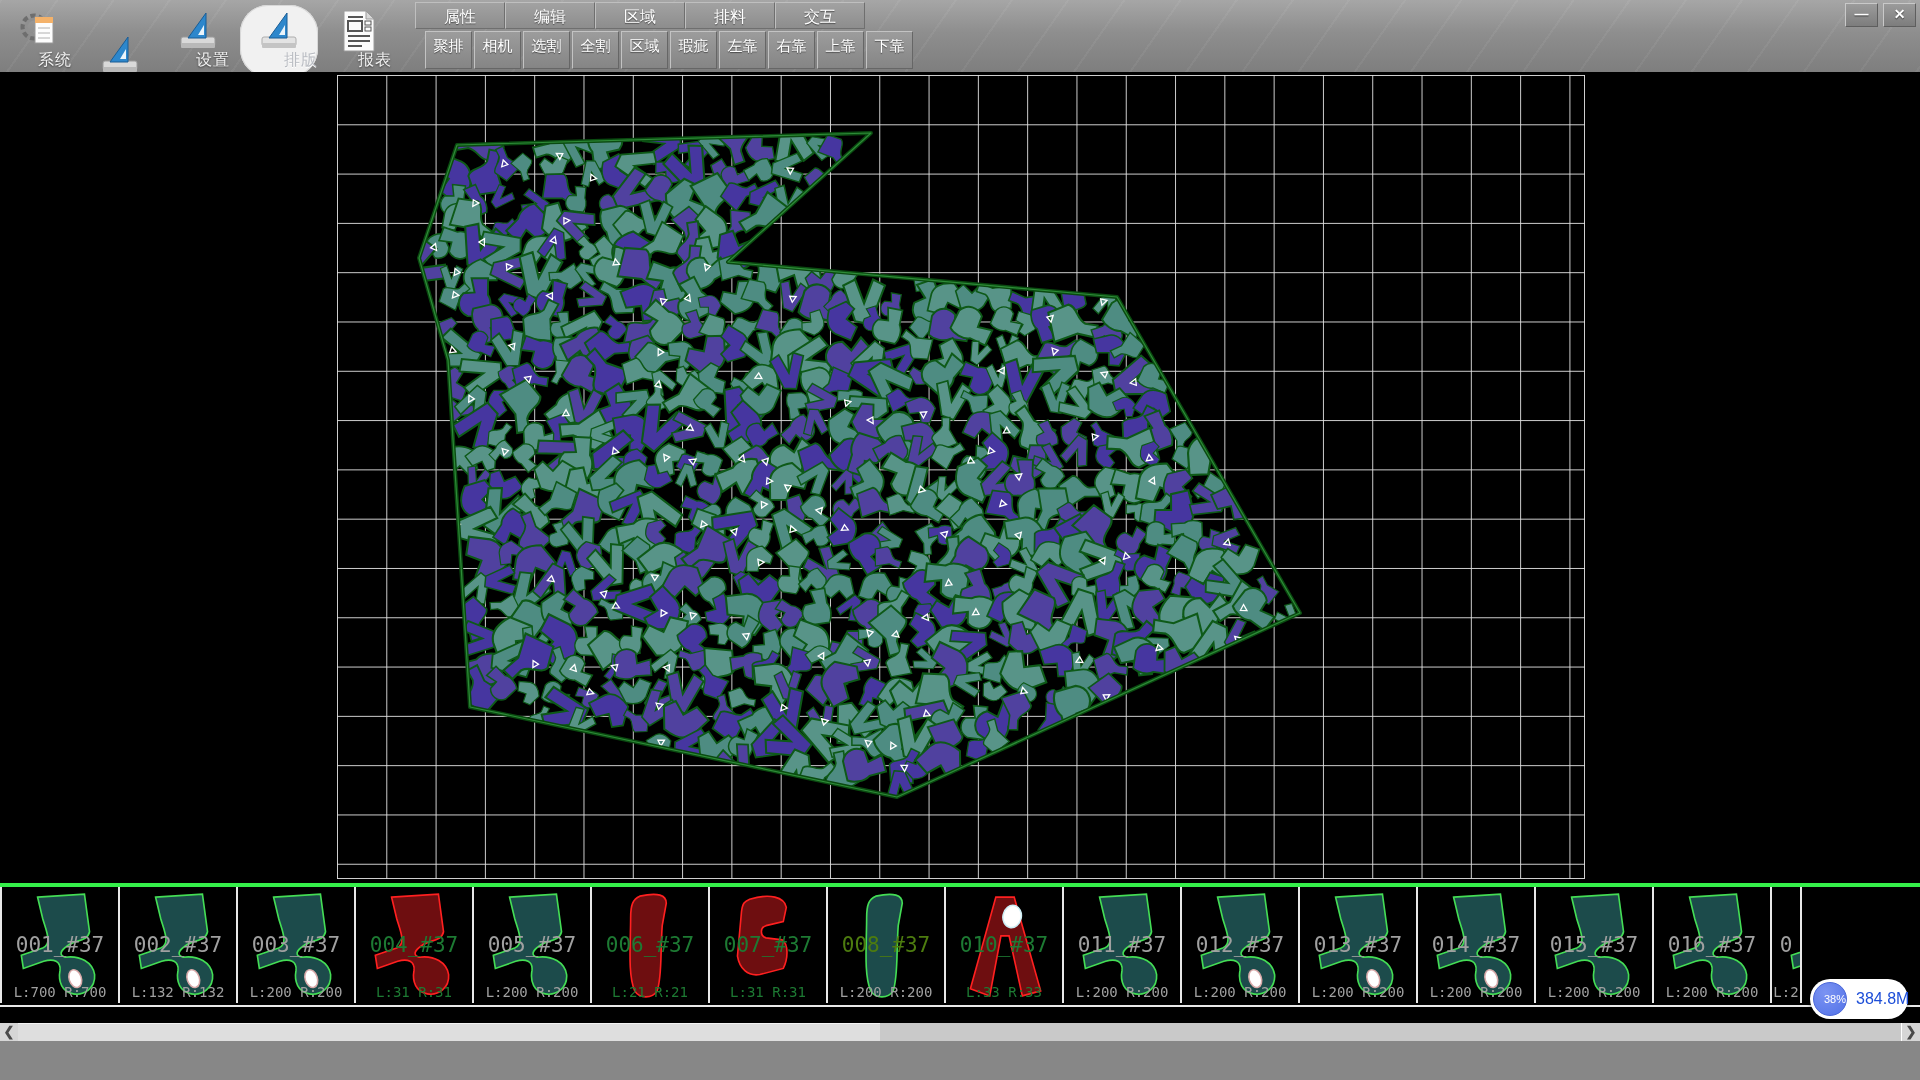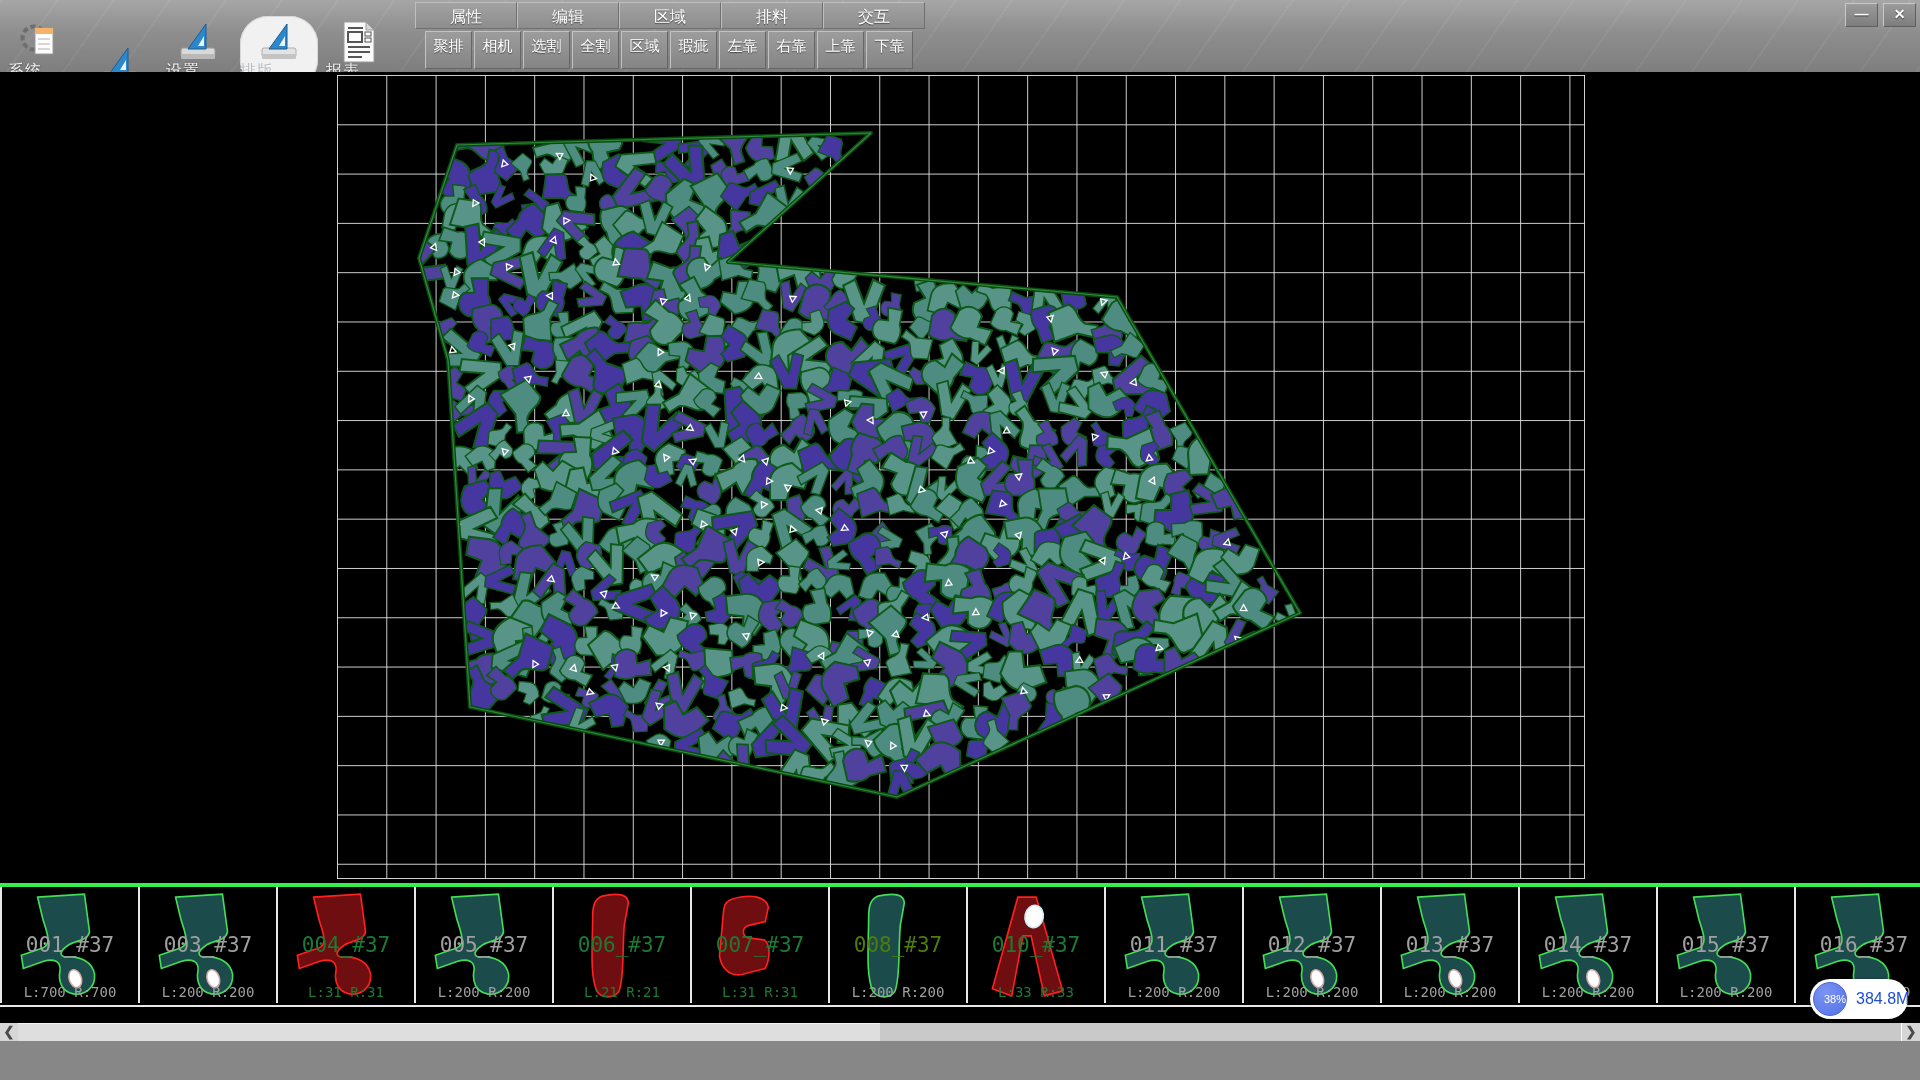--- a/index.html
+++ b/index.html
@@ -3,28 +3,28 @@
 <meta charset="utf-8">
 <style>
   html,body{margin:0;padding:0;background:#000;}
   body{width:1920px;height:1080px;position:relative;overflow:hidden;
        font-family:"Liberation Sans",sans-serif;-webkit-font-smoothing:antialiased;}
   
   .toolbar{position:absolute;left:0;top:0;width:1920px;height:72px;
     background:linear-gradient(#a6a6a6,#8e8e8e 45%,#7e7e7e);
     background-image:repeating-linear-gradient(125deg,rgba(255,255,255,.05) 0 2px,rgba(0,0,0,0) 2px 46px),
                      linear-gradient(#a6a6a6,#8e8e8e 45%,#7e7e7e);}
-  .bigbtn{position:absolute;top:16px;height:72px;text-align:left;cursor:default;}
+  .bigbtn{position:absolute;top:5px;height:72px;text-align:right;cursor:default;}
   .bigbtn .blabel{position:absolute;left:0;right:0;bottom:6px;color:#f2f2f2;font-size:16px;
       text-shadow:0 1px 2px rgba(0,0,0,.55);letter-spacing:1px;}
   .bigbtn.selected{background:#f1f1f1;box-shadow:0 0 0 1px #d8d8d8 inset;border-radius:28px;}
   .bigbtn.selected .blabel{color:#b9bcc2;text-shadow:0 1px 0 #fff;}
   .bigicon{position:absolute;top:4px;left:50%;transform:translateX(-50%);width:46px;height:44px;}
   .menurow{position:absolute;left:415px;top:2px;height:27px;display:flex;}
-  .menubtn{width:102px;height:27px;line-height:27px;text-align:center;color:#fff;font-size:16px;
+  .menubtn{width:90px;height:27px;line-height:27px;text-align:center;color:#fff;font-size:16px;
       background:linear-gradient(#a2a2a2,#8d8d8d);border:1px solid;border-color:#bfbfbf #6f6f6f #6f6f6f #bfbfbf;
       box-sizing:border-box;text-shadow:0 1px 1px rgba(0,0,0,.5);}
   .actionrow{position:absolute;left:425px;top:31px;height:27px;display:flex;gap:2px;}
   .actbtn{width:47px;height:38px;line-height:27px;text-align:center;color:#fff;font-size:15px;
       background:linear-gradient(#9c9c9c,#858585);border:1px solid;border-color:#c3c3c3 #666 #666 #c3c3c3;
       box-sizing:border-box;text-shadow:0 1px 1px rgba(0,0,0,.5);}
   .winbtns{position:absolute;right:4px;top:3px;display:flex;gap:5px;}
   .winbtn{width:31px;height:22px;background:linear-gradient(#9b9b9b,#7d7d7d);
       border:1px solid;border-color:#c9c9c9 #5e5e5e #5e5e5e #c9c9c9;color:#fff;font-size:14px;
       font-weight:bold;text-align:center;line-height:21px;text-shadow:0 1px 1px rgba(0,0,0,.6);}
@@ -34,21 +34,21 @@
     background-image:linear-gradient(to right,rgba(225,225,225,.92) 1px,rgba(0,0,0,0) 1px),
                      linear-gradient(to bottom,rgba(225,225,225,.92) 1px,rgba(0,0,0,0) 1px);
     background-size:49.3px 49.3px;border-right:1px solid rgba(225,225,225,.92);
     border-bottom:1px solid rgba(225,225,225,.92);}
   .nest-svg{position:absolute;left:0;top:0;width:1920px;height:811px;}
   
   .stripline{position:absolute;left:0;top:883px;width:1920px;height:4px;background:#35f04a;}
   .filmstrip{position:absolute;left:0;top:887px;width:1920px;height:118px;background:#000;
     display:flex;border-bottom:2px solid #e8e8e8;}
   .cell{position:relative;width:116px;height:116px;background:#000;border-right:2px solid #e8e8e8;
-    flex:none;overflow:hidden;padding-left:20px;}
+    flex:none;overflow:hidden;}
   .cell:first-child{border-left:2px solid #e8e8e8;}
   .cell svg{position:absolute;left:2px;top:2px;}
   .cellname{position:absolute;left:0;right:0;top:46px;text-align:center;
     font-family:"DejaVu Sans Mono",monospace;font-size:21px;letter-spacing:0px;}
   .cellsize{position:absolute;left:0;right:0;bottom:3px;text-align:center;
     font-family:"DejaVu Sans Mono",monospace;font-size:14px;}
   
   .hscroll{position:absolute;left:0;top:1023px;width:1920px;height:18px;background:#c9c9c9;}
   .hs-btn{position:absolute;top:0;width:18px;height:18px;background:#d6d6d6;color:#4a4a4a;
     font-size:13px;font-weight:bold;text-align:center;line-height:18px;}
@@ -877,20 +877,28 @@
         <ellipse cx="65" cy="86" rx="6" ry="9" transform="rotate(-18 65 86)" fill="#ffffff" stroke="#d8a8a8" stroke-width="1.5"></ellipse>
       </svg>
       <div class="cellname" style="color:#a0a0a0">001_#37</div>
       <div class="cellsize" style="color:#a0a0a0">L:700 R:700</div>
     </div>
     <div class="cell">
       <svg width="112" height="112" viewBox="-2 -2 104 110">
         <path d="M28,6 L74,3 L79,40 C77,50 64,48 57,54 C50,59 49,63 55,65 C70,63 82,70 84,82 C85,95 74,103 63,101 C52,99 48,89 50,78 C51,69 44,66 34,69 L14,76 L12,63 L33,56 C43,52 36,38 33,27 Z" fill="#1c4b4b" stroke="#44dd55" stroke-width="1.6"></path>
         <ellipse cx="65" cy="86" rx="6" ry="9" transform="rotate(-18 65 86)" fill="#ffffff" stroke="#d8a8a8" stroke-width="1.5"></ellipse>
       </svg>
+      <div class="cellname" style="color:#a0a0a0">002_#37</div>
+      <div class="cellsize" style="color:#a0a0a0">L:132 R:132</div>
+    </div>
+    <div class="cell">
+      <svg width="112" height="112" viewBox="-2 -2 104 110">
+        <path d="M28,6 L74,3 L79,40 C77,50 64,48 57,54 C50,59 49,63 55,65 C70,63 82,70 84,82 C85,95 74,103 63,101 C52,99 48,89 50,78 C51,69 44,66 34,69 L14,76 L12,63 L33,56 C43,52 36,38 33,27 Z" fill="#1c4b4b" stroke="#44dd55" stroke-width="1.6"></path>
+        <ellipse cx="65" cy="86" rx="6" ry="9" transform="rotate(-18 65 86)" fill="#ffffff" stroke="#d8a8a8" stroke-width="1.5"></ellipse>
+      </svg>
       <div class="cellname" style="color:#a0a0a0">003_#37</div>
       <div class="cellsize" style="color:#a0a0a0">L:200 R:200</div>
     </div>
     <div class="cell">
       <svg width="112" height="112" viewBox="-2 -2 104 110">
         <path d="M28,6 L74,3 L79,40 C77,50 64,48 57,54 C50,59 49,63 55,65 C70,63 82,70 84,82 C85,95 74,103 63,101 C52,99 48,89 50,78 C51,69 44,66 34,69 L14,76 L12,63 L33,56 C43,52 36,38 33,27 Z" fill="#6e0e10" stroke="#ff2020" stroke-width="1.6"></path>
       </svg>
       <div class="cellname" style="color:#1d7a33">004_#37</div>
       <div class="cellsize" style="color:#1d7a33">L:31 R:31</div>
     </div>

